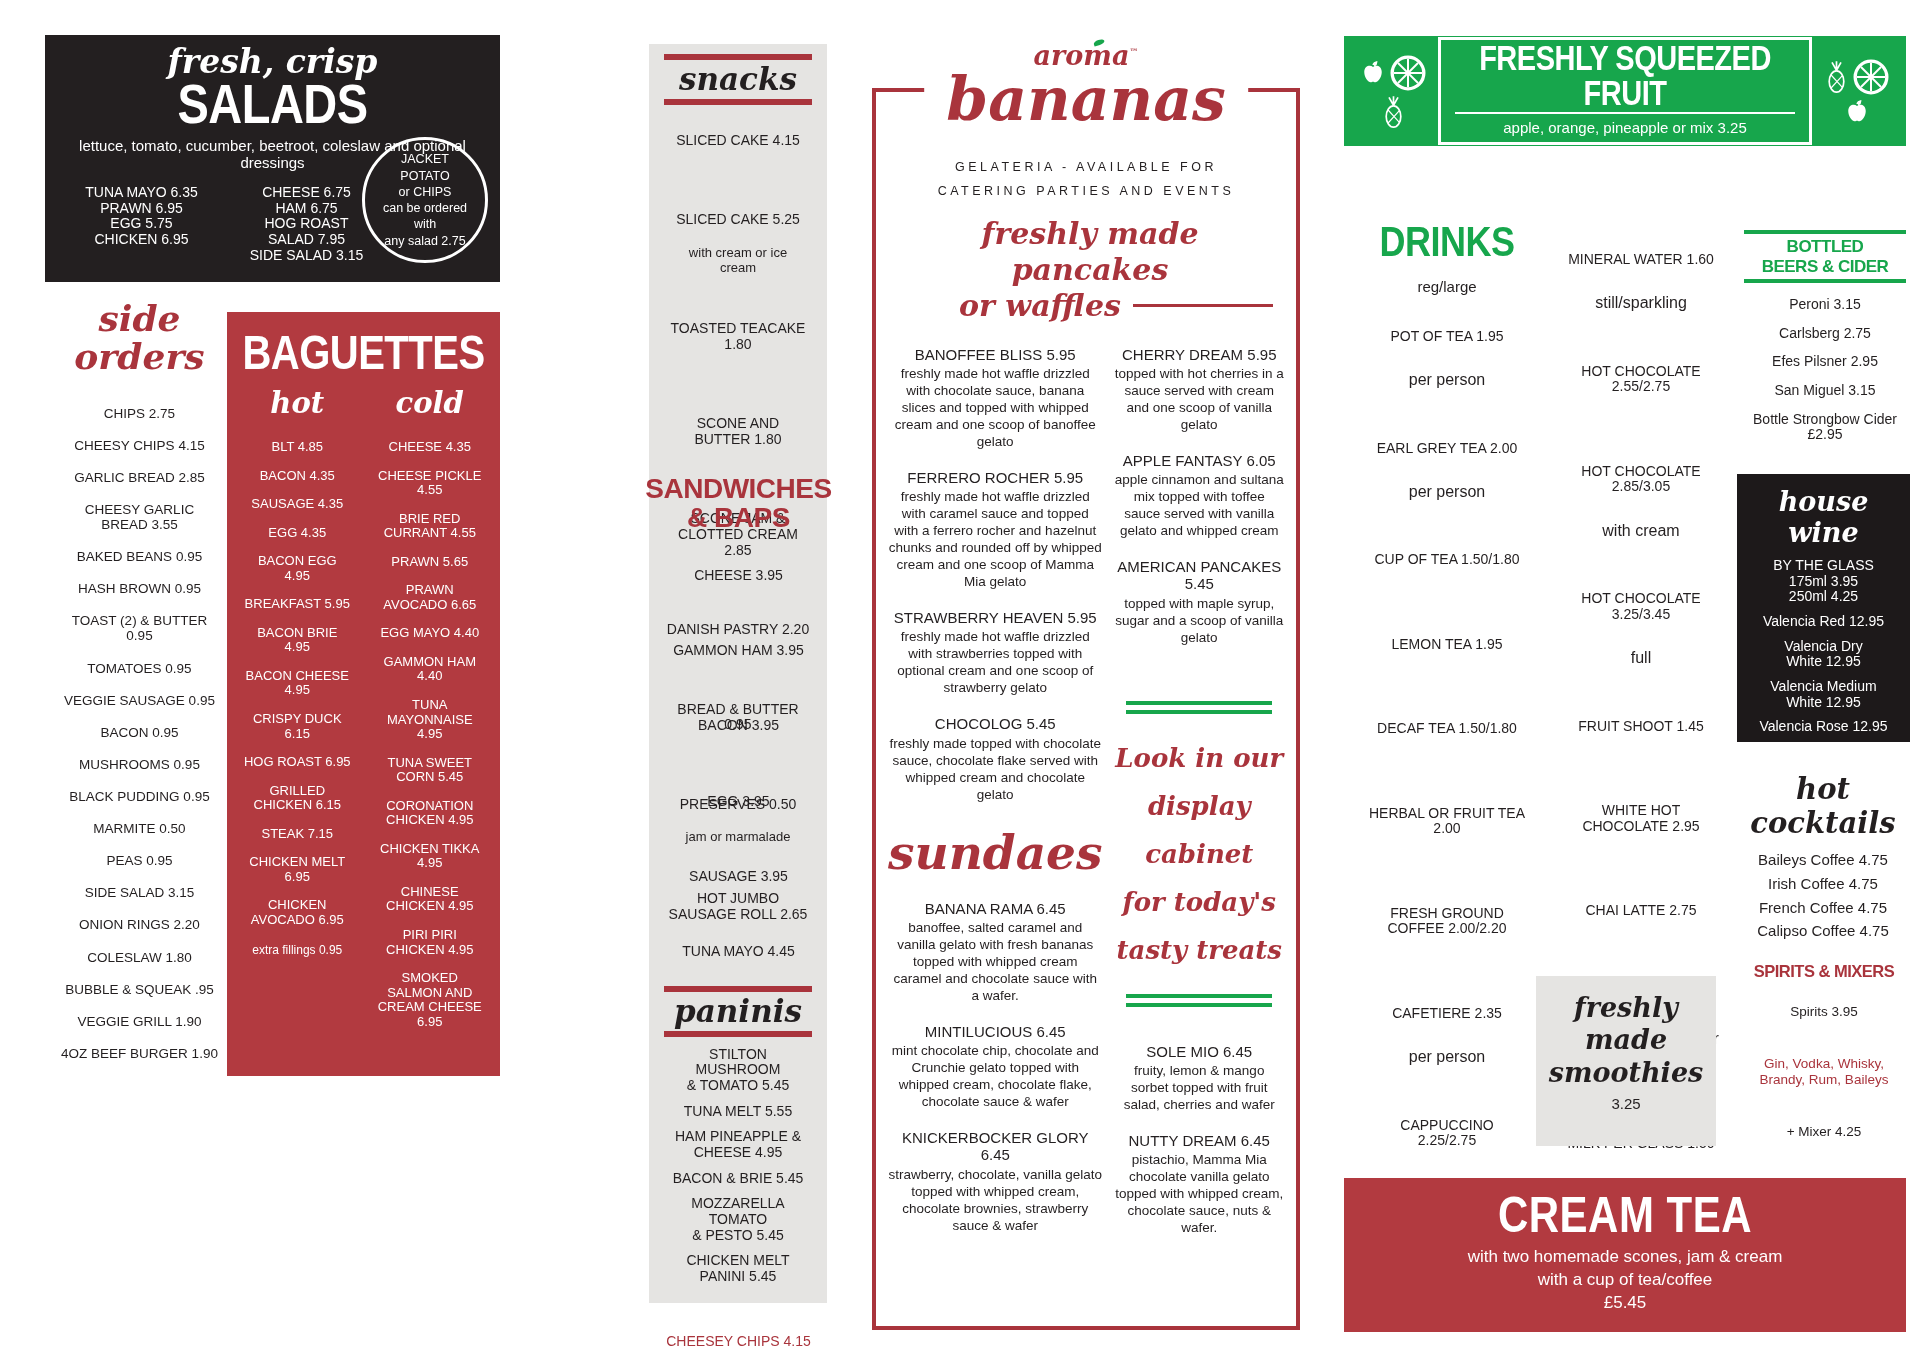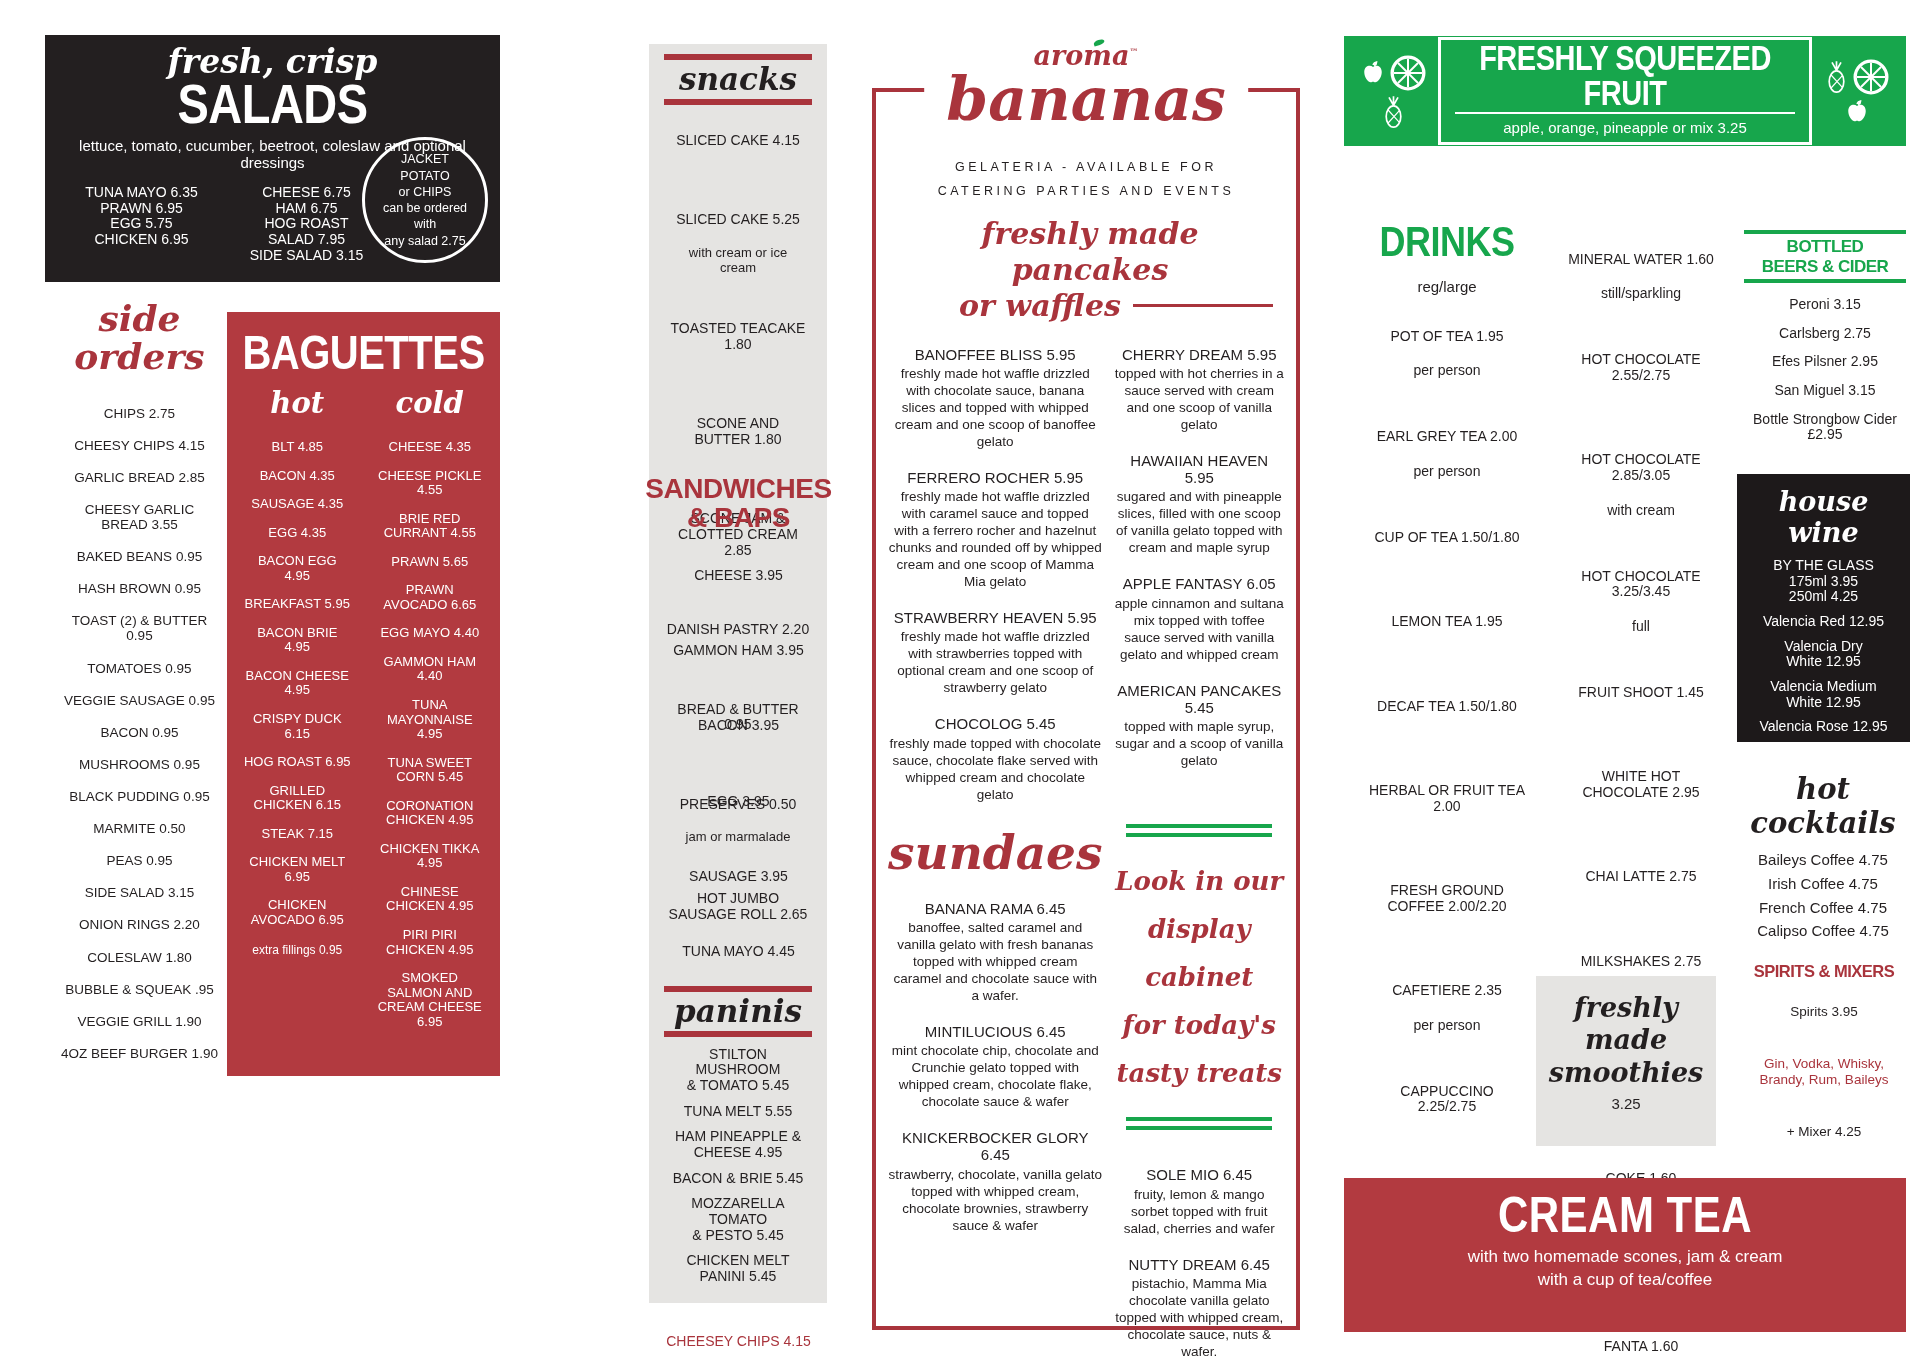--- a/index.html
+++ b/index.html
@@ -93,21 +93,21 @@
   .fb-title{font-size:29px;line-height:1.05;}
   .fb-rule{height:2px;background:#fff;margin:5px 10px;}
   .fb-sub{font-size:15px;}
 
   
   .drinks1{left:1352px;top:224px;width:190px;text-align:center;}
   .dr-title{color:var(--green);font-size:36px;line-height:1;margin-bottom:18px;}
   .dr-note{font-size:15px;margin-bottom:16px;}
   .drinks1 .list,.drinks2 .list{gap:15px;}
   .drinks1 .mi-t,.drinks2 .mi-t{font-size:14px;}
-  .drinks1 .mi-sub,.drinks2 .mi-sub{font-size:14px;}
+  .drinks1 .mi-sub,.drinks2 .mi-sub{font-size:16px;margin-top:9px;}
   .drinks2{left:1548px;top:234px;width:186px;text-align:center;}
 
   
   .beers{left:1744px;top:230px;width:162px;text-align:center;}
   .beers-title{color:var(--green);font-size:17px;line-height:1.15;border-top:4px solid var(--green);border-bottom:4px solid var(--green);padding:3px 0;margin-bottom:14px;white-space:pre-line;}
   .beers .list{gap:13px;}
   .beers .mi{font-size:14px;}
 
   
   .house-wine{left:1737px;top:474px;width:173px;height:268px;background:#1d191a;color:#fff;text-align:center;padding:12px 4px;}
@@ -466,24 +466,20 @@
             </div>
         </div>
         <div>
           <div>
 
               <div class="af-item">
                 <div class="af-n">CHERRY DREAM  5.95</div>
                 <div class="af-d">topped with hot cherries in a sauce served with cream and one scoop of vanilla gelato</div>
               </div>
 
-              <div class="af-item">
-                <div class="af-n">HAWAIIAN HEAVEN  5.95</div>
-                <div class="af-d">sugared and with pineapple slices, filled with one scoop of vanilla gelato topped with cream and maple syrup</div>
-              </div>
 
               <div class="af-item">
                 <div class="af-n">APPLE FANTASY   6.05</div>
                 <div class="af-d">apple cinnamon and sultana mix topped with toffee sauce served with vanilla gelato and whipped cream</div>
               </div>
 
               <div class="af-item">
                 <div class="af-n">AMERICAN PANCAKES 5.45</div>
                 <div class="af-d">topped with maple syrup, sugar and a scoop of vanilla gelato</div>
               </div>
@@ -779,15 +775,16 @@
     <div class="script sm-title">freshly
 made
 smoothies</div>
     <div class="sm-price">3.25</div>
   </section>
 
   <section class="cream-tea">
     <div class="cond ct-title"><span class="tall">CREAM TEA</span></div>
     <div class="ct-line">with two homemade scones, jam &amp; cream</div>
     <div class="ct-line">with a cup of tea/coffee</div>
+    <div class="ct-line">£5.45</div>
   </section>
 
 </div>
 
 </body></html>

